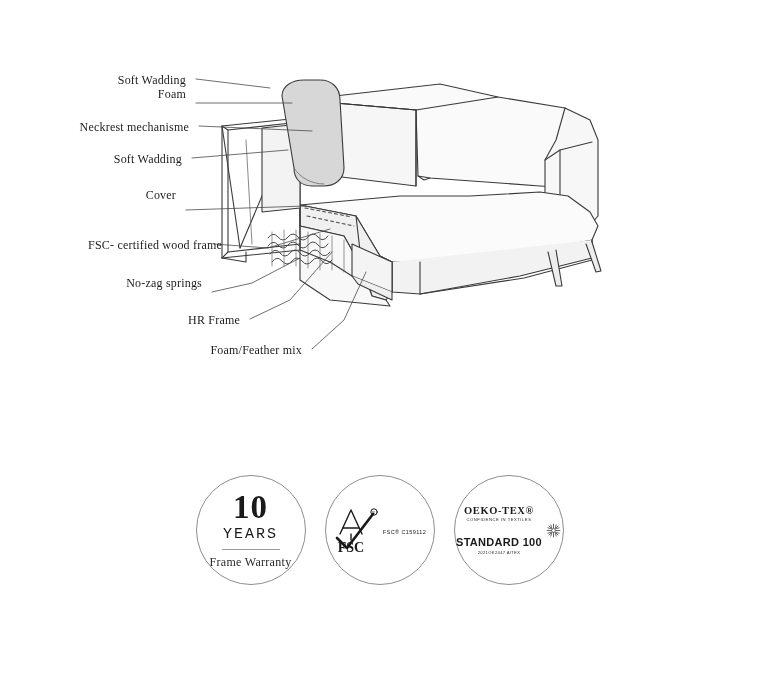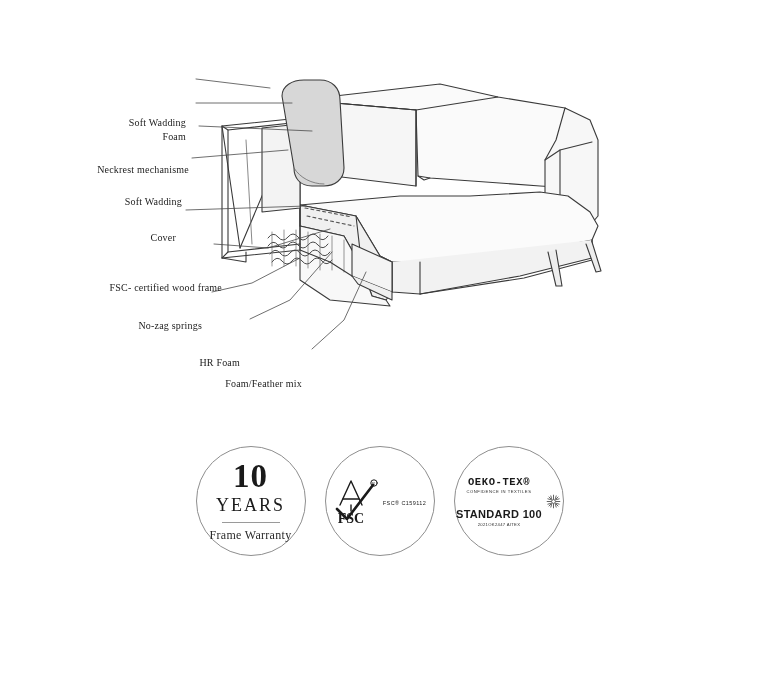--- a/index.html
+++ b/index.html
@@ -23,36 +23,35 @@
   .diagram-svg {
     position: absolute;
     left: 0;
     top: 0;
     width: 759px;
     height: 683px;
   }
   .callout-label {
     position: absolute;
     font-family: "Liberation Serif", serif;
-    font-size: 10px;
+    font-size: 12px;
     color: #1c1c1c;
     white-space: nowrap;
     text-align: right;
     letter-spacing: 0.2px;
-    margin-top: 44px;
   }
   .badges {
     position: absolute;
     left: 0;
-    top: 446px;
+    top: 470px;
     width: 759px;
     height: 115px;
     display: flex;
     justify-content: center;
-    align-items: flex-start;
+    align-items: flex-end;
     gap: 19px;
   }
   .badge {
     width: 110px;
     height: 110px;
     border-radius: 50%;
     border: 1px solid #8e8e8e;
     box-sizing: border-box;
     display: flex;
     flex-direction: column;
@@ -62,22 +61,22 @@
   }
   .badge-warranty .num {
     font-family: "Liberation Serif", serif;
     font-size: 33px;
     font-weight: bold;
     line-height: 1;
     letter-spacing: 1px;
     color: #1a1a1a;
   }
   .badge-warranty .years {
-    font-family: Liberation Serif, serif;
-    font-size: 18px;
+    font-family: Liberation Mono, monospace;
+    font-size: 15px;
     letter-spacing: 2px;
     color: #1a1a1a;
     margin-top: 2px;
   }
   .badge-warranty .rule {
     width: 58px;
     height: 1px;
     background: #9a9a9a;
     margin: 6px 0 5px 0;
   }
@@ -99,21 +98,21 @@
     position: relative;
   }
   .badge-fsc .fsc-text {
     font-family: "Liberation Sans", sans-serif;
     font-size: 5.5px;
     letter-spacing: 0.4px;
     color: #1a1a1a;
     margin-top: 3px;
   }
   .badge-oeko .oeko-title {
-    font-family: Liberation Mono, monospace;
+    font-family: Liberation Serif, serif;
     font-size: 10.5px;
     font-weight: bold;
     letter-spacing: 0.6px;
     color: #1a1a1a;
   }
   .badge-oeko .oeko-sub {
     font-family: "Liberation Sans", sans-serif;
     font-size: 4.2px;
     letter-spacing: 0.5px;
     color: #2c2c2c;
@@ -235,22 +234,22 @@
     </g>
   </svg>
 
   <div class="callout-label" style="right:573px; top:73px;">Soft Wadding</div>
   <div class="callout-label" style="right:573px; top:87px;">Foam</div>
   <div class="callout-label" style="right:570px; top:120px;">Neckrest mechanisme</div>
   <div class="callout-label" style="right:577px; top:152px;">Soft Wadding</div>
   <div class="callout-label" style="right:583px; top:188px;">Cover</div>
   <div class="callout-label" style="right:537px; top:238px;">FSC- certified wood frame</div>
   <div class="callout-label" style="right:557px; top:276px;">No-zag springs</div>
-  <div class="callout-label" style="right:519px; top:313px;">HR Foam</div>
-  <div class="callout-label" style="right:457px; top:334px;">Foam/Feather mix</div>
+  <div class="callout-label" style="right:519px; top:313px;">HR Frame</div>
+  <div class="callout-label" style="right:457px; top:343px;">Foam/Feather mix</div>
 
   <div class="badges">
 
     <div class="badge badge-warranty">
       <div class="num">10</div>
       <div class="years">YEARS</div>
       <div class="rule"></div>
       <div class="sub">Frame Warranty</div>
     </div>
 

